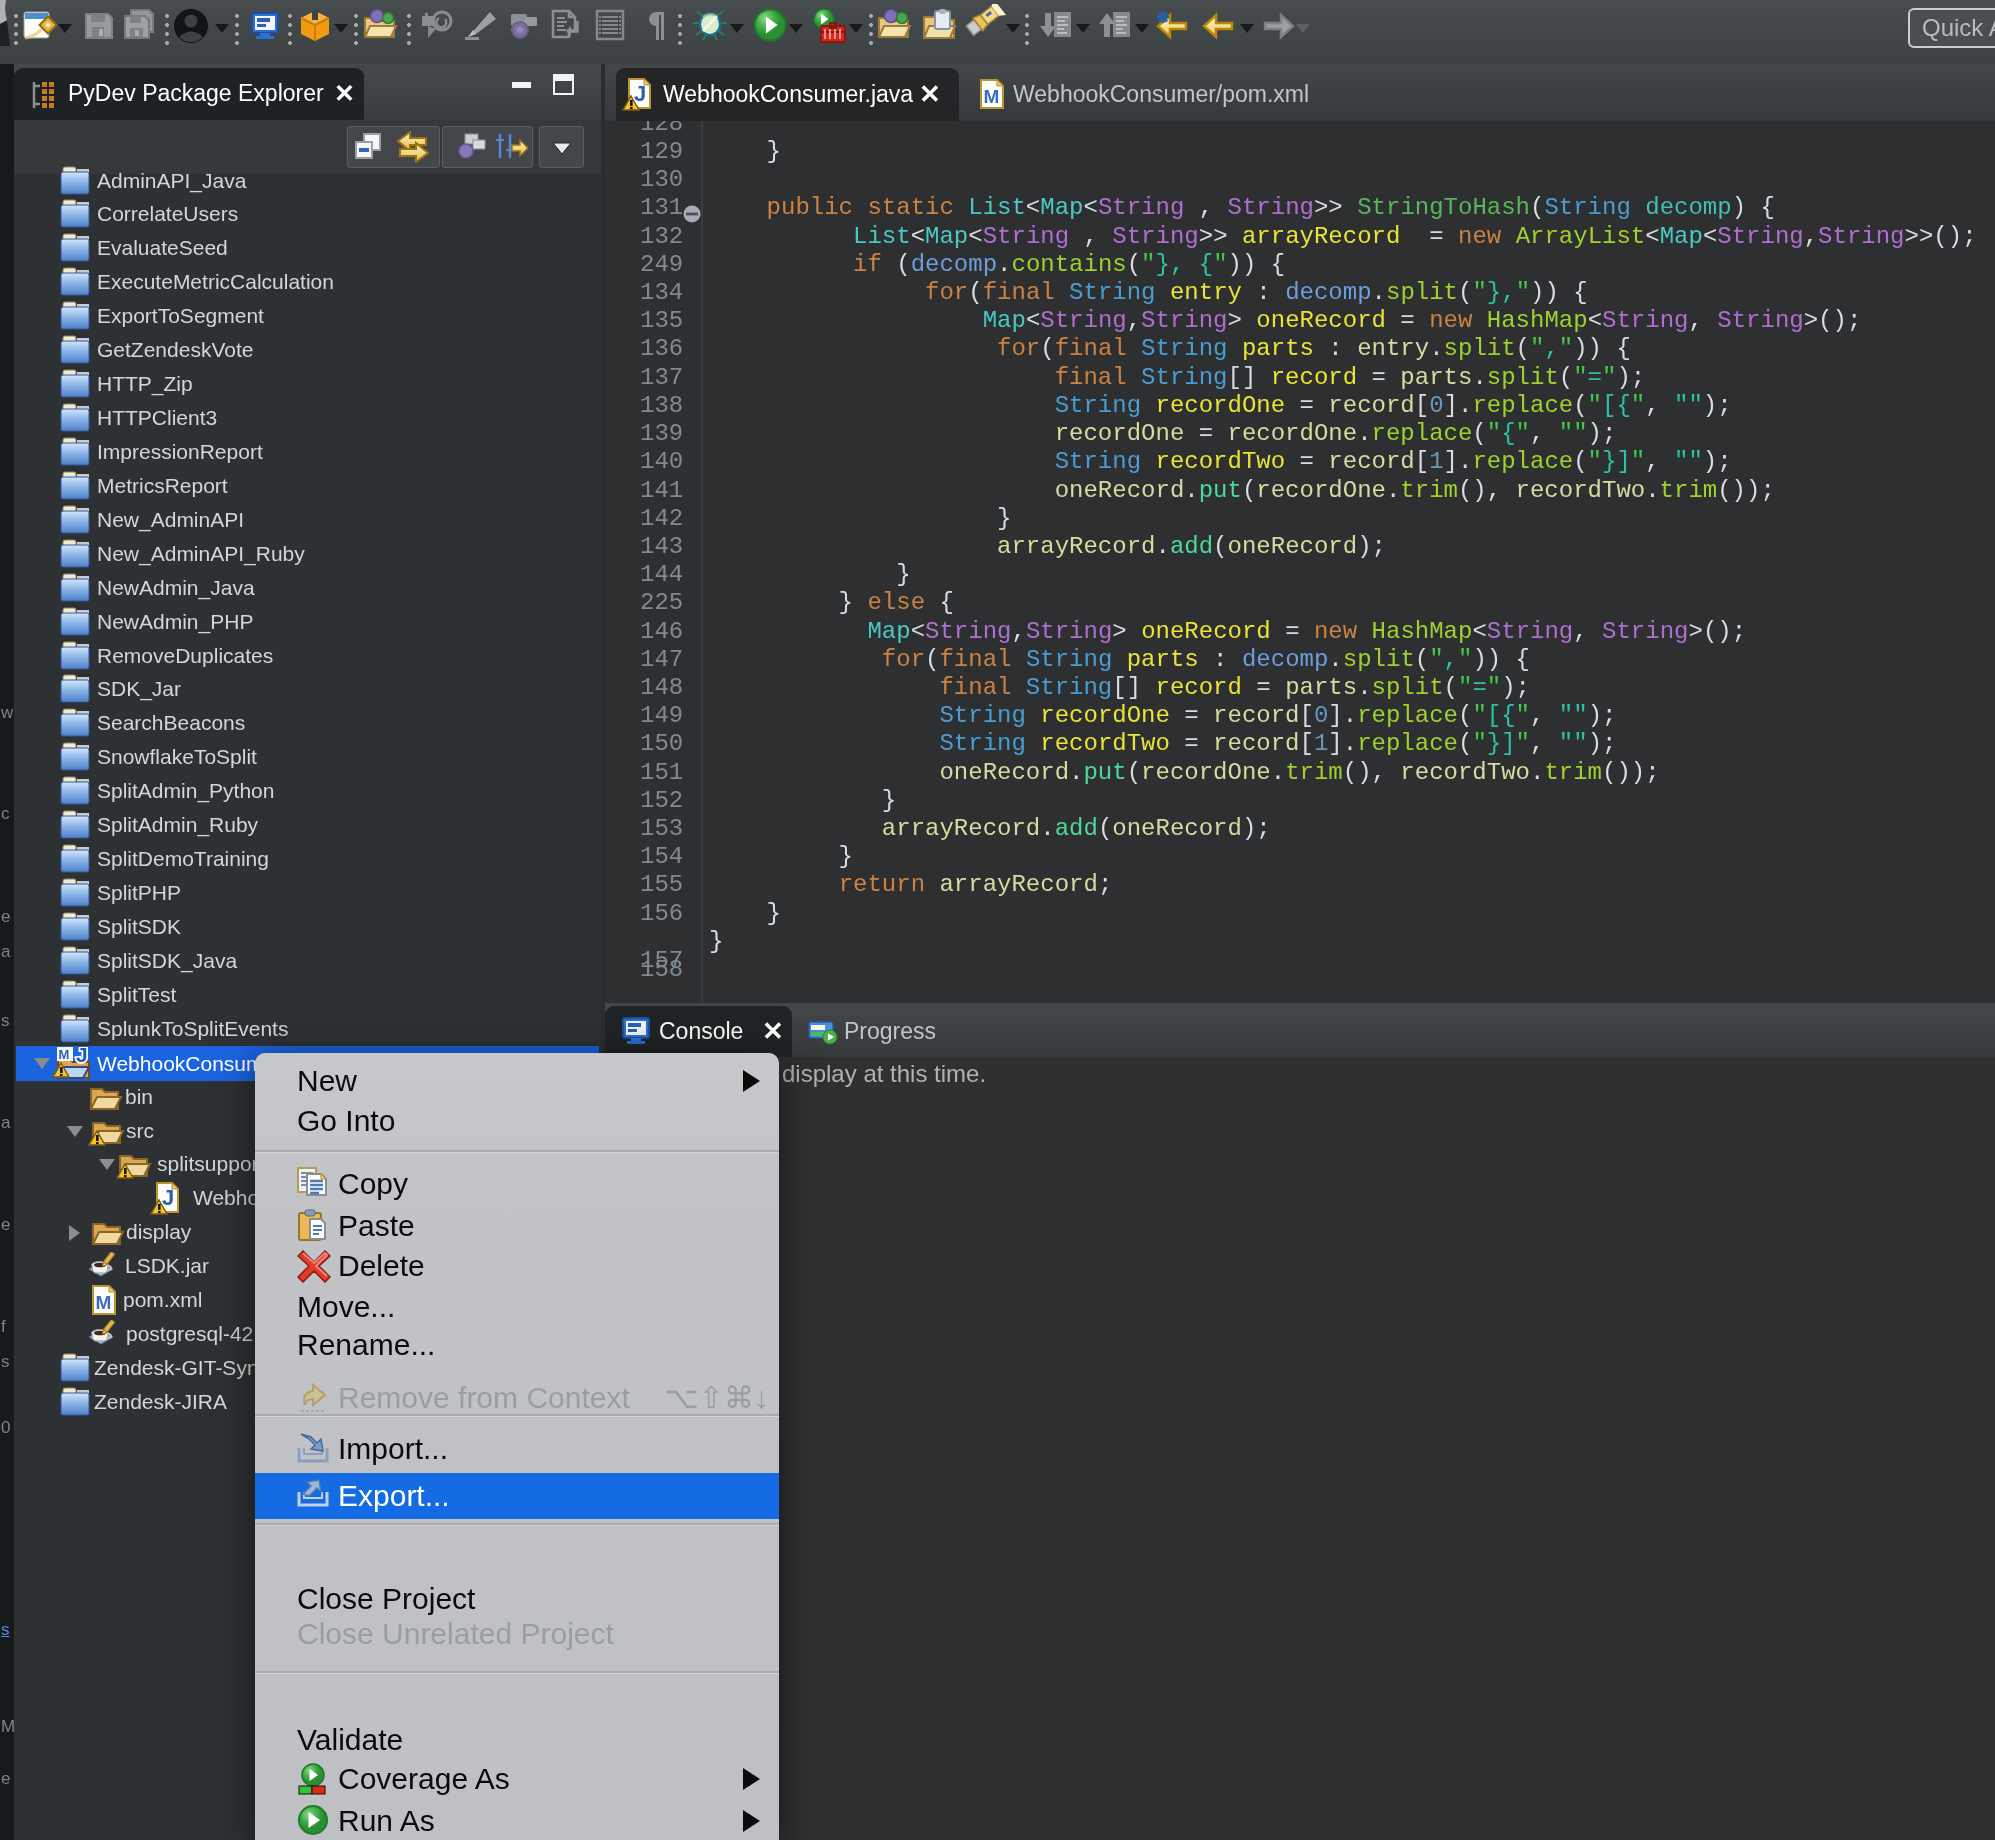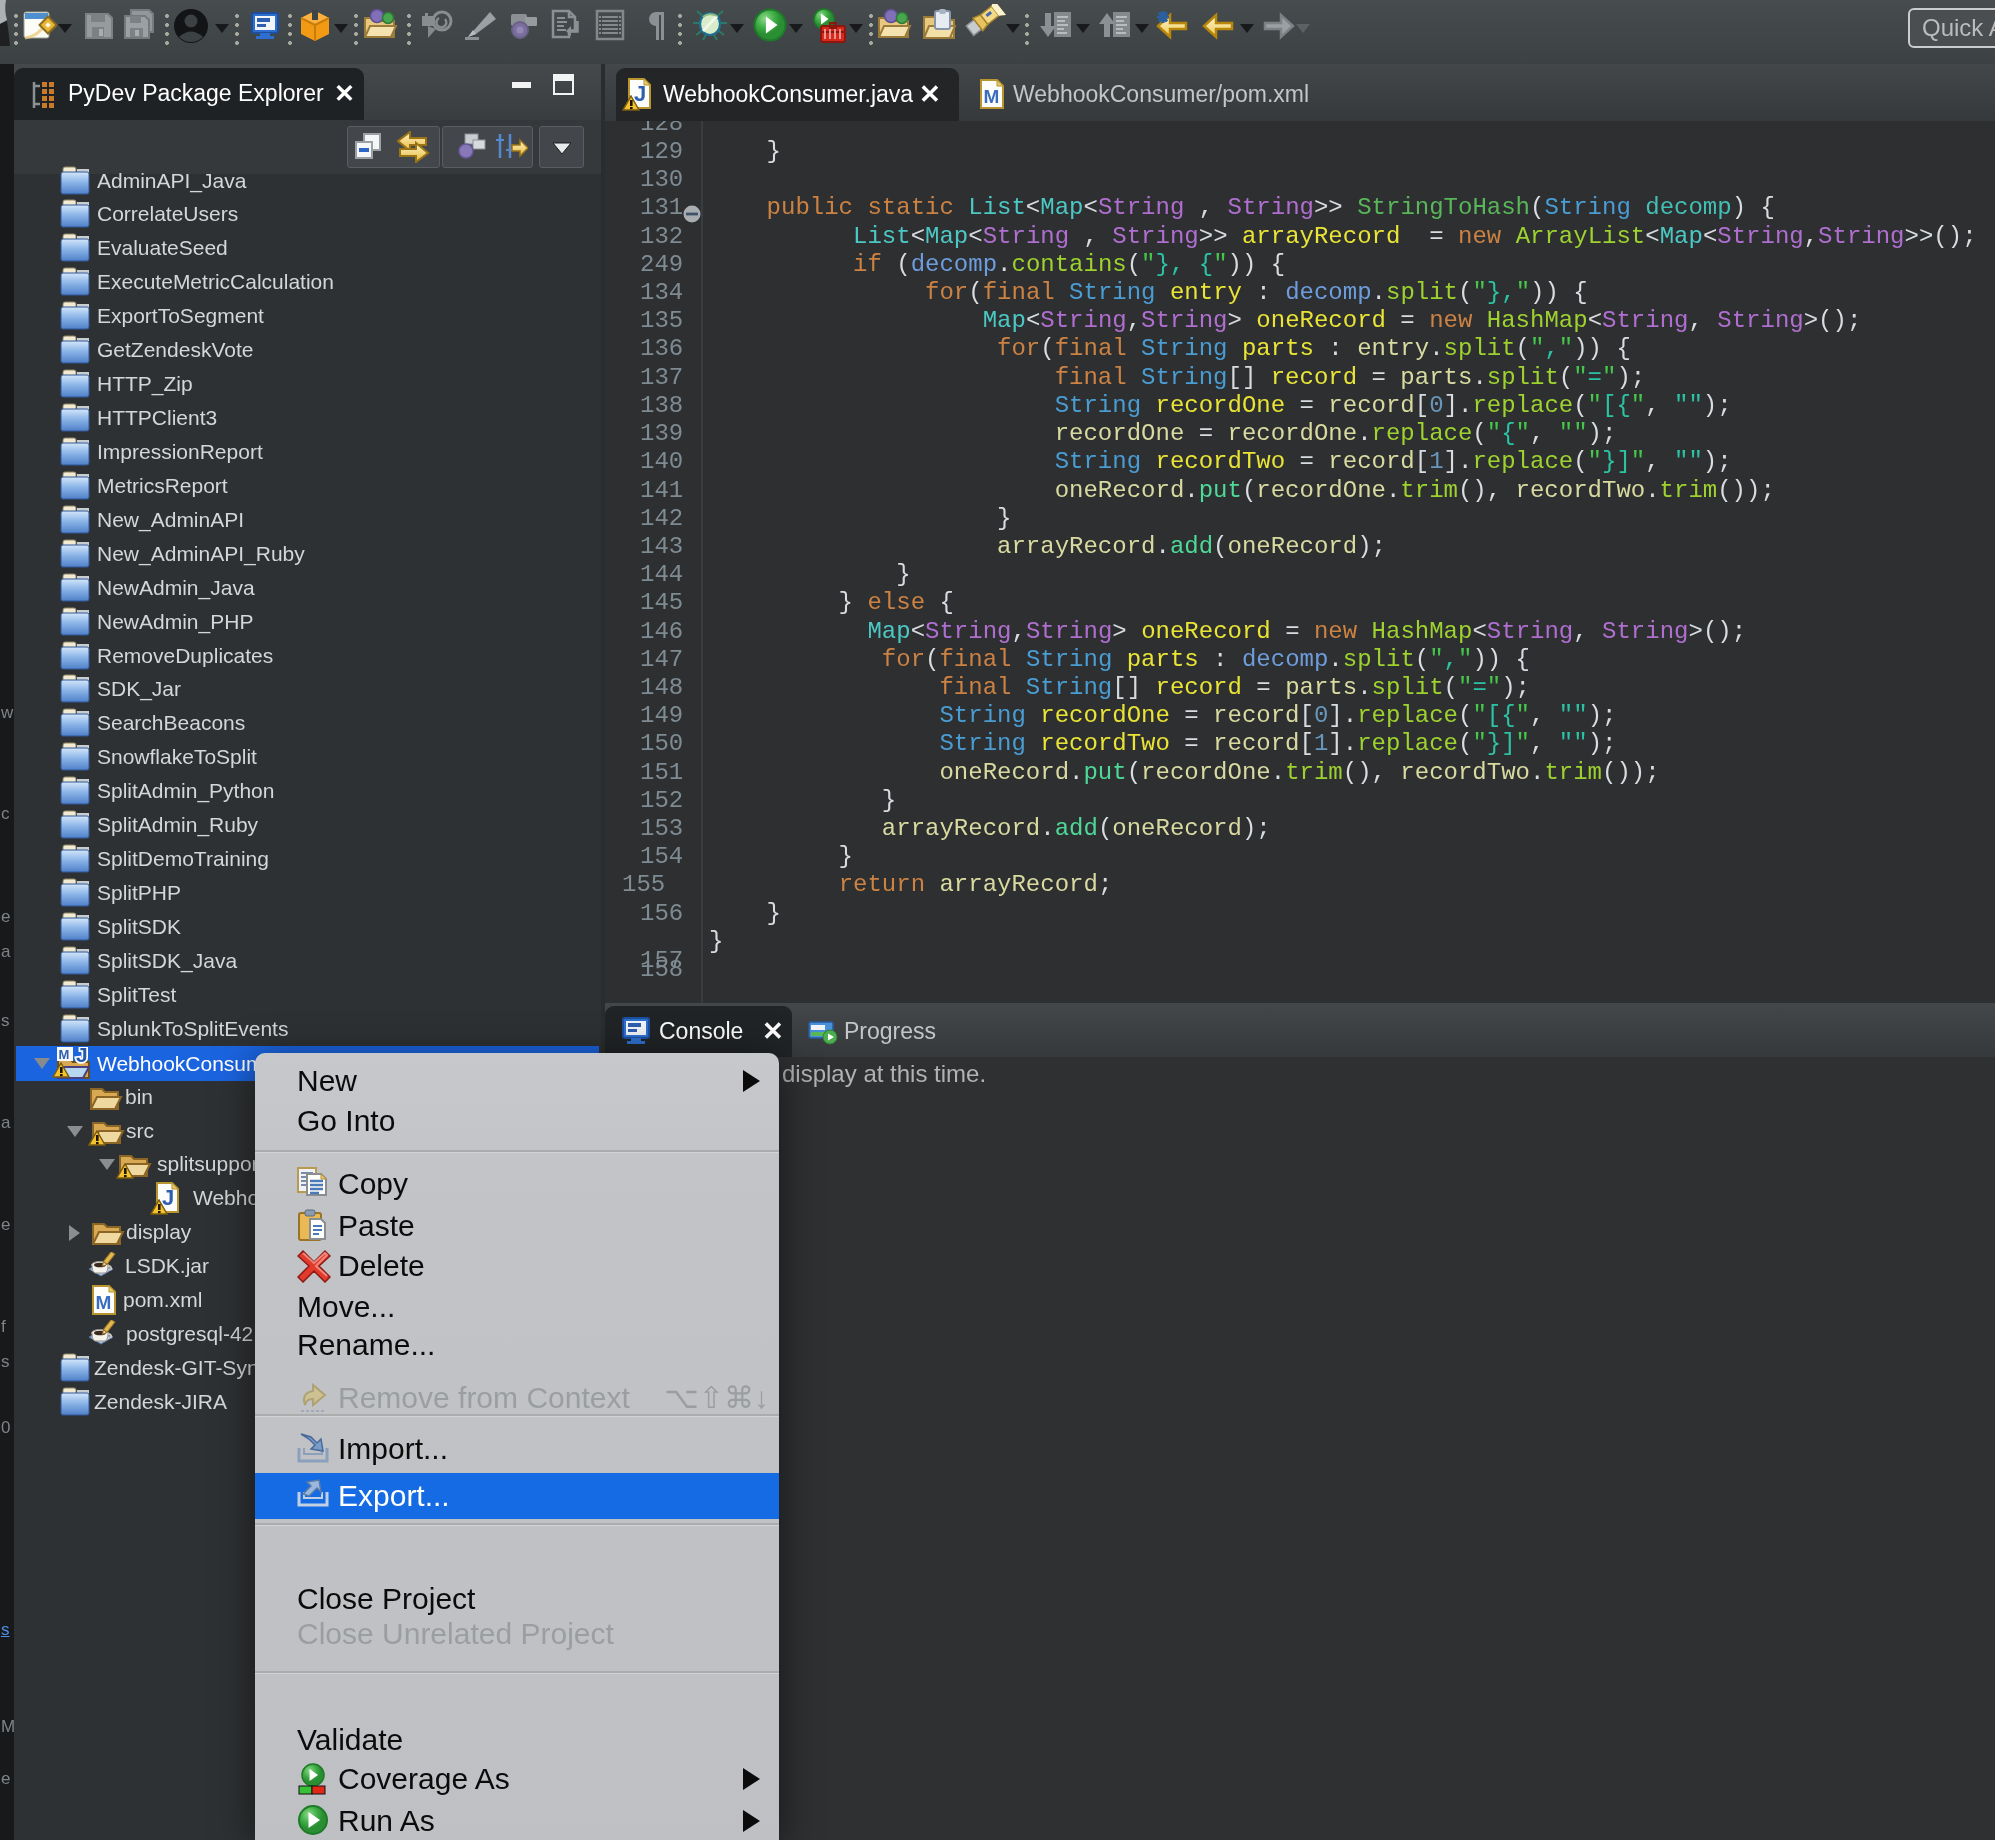--- a/index.html
+++ b/index.html
@@ -956,41 +956,41 @@
         <div class="abs code gut" style="left:35px;top:384px">140</div>
         <div class="abs code" style="left:104px;top:384px"><i style="color:#d8dce0;font-style:normal">                        </i><i style="color:#4a9dd3;font-style:normal">String</i><i style="color:#d8dce0;font-style:normal"> </i><i style="color:#e9e435;font-style:normal">recordTwo</i><i style="color:#d8dce0;font-style:normal"> = </i><i style="color:#d9daa0;font-style:normal">record</i><i style="color:#d8dce0;font-style:normal">[</i><i style="color:#6897bb;font-style:normal">1</i><i style="color:#d8dce0;font-style:normal">].</i><i style="color:#9ed22f;font-style:normal">replace</i><i style="color:#d8dce0;font-style:normal">(</i><i style="color:#46c74c;font-style:normal">"</i><i style="color:#2cc3a4;font-style:normal">}]</i><i style="color:#46c74c;font-style:normal">"</i><i style="color:#d8dce0;font-style:normal">, </i><i style="color:#2cc3a4;font-style:normal">""</i><i style="color:#d8dce0;font-style:normal">);</i></div>
         <div class="abs code gut" style="left:35px;top:413px">141</div>
         <div class="abs code" style="left:104px;top:413px"><i style="color:#d8dce0;font-style:normal">                        </i><i style="color:#d9daa0;font-style:normal">oneRecord</i><i style="color:#d8dce0;font-style:normal">.</i><i style="color:#4ed998;font-style:normal">put</i><i style="color:#d8dce0;font-style:normal">(</i><i style="color:#d9daa0;font-style:normal">recordOne</i><i style="color:#d8dce0;font-style:normal">.</i><i style="color:#9ed22f;font-style:normal">trim</i><i style="color:#d8dce0;font-style:normal">(), </i><i style="color:#d9daa0;font-style:normal">recordTwo</i><i style="color:#d8dce0;font-style:normal">.</i><i style="color:#9ed22f;font-style:normal">trim</i><i style="color:#d8dce0;font-style:normal">());</i></div>
         <div class="abs code gut" style="left:35px;top:441px">142</div>
         <div class="abs code" style="left:104px;top:441px"><i style="color:#d8dce0;font-style:normal">                    }</i></div>
         <div class="abs code gut" style="left:35px;top:469px">143</div>
         <div class="abs code" style="left:104px;top:469px"><i style="color:#d8dce0;font-style:normal">                    </i><i style="color:#d9daa0;font-style:normal">arrayRecord</i><i style="color:#d8dce0;font-style:normal">.</i><i style="color:#4ed998;font-style:normal">add</i><i style="color:#d8dce0;font-style:normal">(</i><i style="color:#d9daa0;font-style:normal">oneRecord</i><i style="color:#d8dce0;font-style:normal">);</i></div>
         <div class="abs code gut" style="left:35px;top:497px">144</div>
         <div class="abs code" style="left:104px;top:497px"><i style="color:#d8dce0;font-style:normal">             }</i></div>
-        <div class="abs code gut" style="left:35px;top:525px">145</div>
+        <div class="abs code gut" style="left:35px;top:525px">225</div>
         <div class="abs code" style="left:104px;top:525px"><i style="color:#d8dce0;font-style:normal">         } </i><i style="color:#cc8242;font-style:normal">else</i><i style="color:#d8dce0;font-style:normal"> {</i></div>
         <div class="abs code gut" style="left:35px;top:554px">146</div>
         <div class="abs code" style="left:104px;top:554px"><i style="color:#d8dce0;font-style:normal">           </i><i style="color:#4cc8c4;font-style:normal">Map</i><i style="color:#d8dce0;font-style:normal">&lt;</i><i style="color:#b06fd0;font-style:normal">String</i><i style="color:#d8dce0;font-style:normal">,</i><i style="color:#b06fd0;font-style:normal">String</i><i style="color:#d8dce0;font-style:normal">&gt; </i><i style="color:#e9e435;font-style:normal">oneRecord</i><i style="color:#d8dce0;font-style:normal"> = </i><i style="color:#cc8242;font-style:normal">new</i><i style="color:#d8dce0;font-style:normal"> </i><i style="color:#9ed22f;font-style:normal">HashMap</i><i style="color:#d8dce0;font-style:normal">&lt;</i><i style="color:#b06fd0;font-style:normal">String</i><i style="color:#d8dce0;font-style:normal">, </i><i style="color:#b06fd0;font-style:normal">String</i><i style="color:#d8dce0;font-style:normal">&gt;();</i></div>
         <div class="abs code gut" style="left:35px;top:582px">147</div>
         <div class="abs code" style="left:104px;top:582px"><i style="color:#d8dce0;font-style:normal">            </i><i style="color:#cc8242;font-style:normal">for</i><i style="color:#d8dce0;font-style:normal">(</i><i style="color:#cc8242;font-style:normal">final</i><i style="color:#d8dce0;font-style:normal"> </i><i style="color:#4a9dd3;font-style:normal">String</i><i style="color:#d8dce0;font-style:normal"> </i><i style="color:#e9e435;font-style:normal">parts</i><i style="color:#d8dce0;font-style:normal"> : </i><i style="color:#6e9ddd;font-style:normal">decomp</i><i style="color:#d8dce0;font-style:normal">.</i><i style="color:#9ed22f;font-style:normal">split</i><i style="color:#d8dce0;font-style:normal">(</i><i style="color:#46c74c;font-style:normal">"</i><i style="color:#2cc3a4;font-style:normal">,</i><i style="color:#46c74c;font-style:normal">"</i><i style="color:#d8dce0;font-style:normal">)) {</i></div>
         <div class="abs code gut" style="left:35px;top:610px">148</div>
         <div class="abs code" style="left:104px;top:610px"><i style="color:#d8dce0;font-style:normal">                </i><i style="color:#cc8242;font-style:normal">final</i><i style="color:#d8dce0;font-style:normal"> </i><i style="color:#4a9dd3;font-style:normal">String</i><i style="color:#d8dce0;font-style:normal">[] </i><i style="color:#e9e435;font-style:normal">record</i><i style="color:#d8dce0;font-style:normal"> = </i><i style="color:#d9daa0;font-style:normal">parts</i><i style="color:#d8dce0;font-style:normal">.</i><i style="color:#9ed22f;font-style:normal">split</i><i style="color:#d8dce0;font-style:normal">(</i><i style="color:#46c74c;font-style:normal">"</i><i style="color:#2cc3a4;font-style:normal">=</i><i style="color:#46c74c;font-style:normal">"</i><i style="color:#d8dce0;font-style:normal">);</i></div>
         <div class="abs code gut" style="left:35px;top:638px">149</div>
         <div class="abs code" style="left:104px;top:638px"><i style="color:#d8dce0;font-style:normal">                </i><i style="color:#4a9dd3;font-style:normal">String</i><i style="color:#d8dce0;font-style:normal"> </i><i style="color:#e9e435;font-style:normal">recordOne</i><i style="color:#d8dce0;font-style:normal"> = </i><i style="color:#d9daa0;font-style:normal">record</i><i style="color:#d8dce0;font-style:normal">[</i><i style="color:#6897bb;font-style:normal">0</i><i style="color:#d8dce0;font-style:normal">].</i><i style="color:#9ed22f;font-style:normal">replace</i><i style="color:#d8dce0;font-style:normal">(</i><i style="color:#46c74c;font-style:normal">"</i><i style="color:#2cc3a4;font-style:normal">[{</i><i style="color:#46c74c;font-style:normal">"</i><i style="color:#d8dce0;font-style:normal">, </i><i style="color:#2cc3a4;font-style:normal">""</i><i style="color:#d8dce0;font-style:normal">);</i></div>
         <div class="abs code gut" style="left:35px;top:666px">150</div>
         <div class="abs code" style="left:104px;top:666px"><i style="color:#d8dce0;font-style:normal">                </i><i style="color:#4a9dd3;font-style:normal">String</i><i style="color:#d8dce0;font-style:normal"> </i><i style="color:#e9e435;font-style:normal">recordTwo</i><i style="color:#d8dce0;font-style:normal"> = </i><i style="color:#d9daa0;font-style:normal">record</i><i style="color:#d8dce0;font-style:normal">[</i><i style="color:#6897bb;font-style:normal">1</i><i style="color:#d8dce0;font-style:normal">].</i><i style="color:#9ed22f;font-style:normal">replace</i><i style="color:#d8dce0;font-style:normal">(</i><i style="color:#46c74c;font-style:normal">"</i><i style="color:#2cc3a4;font-style:normal">}]</i><i style="color:#46c74c;font-style:normal">"</i><i style="color:#d8dce0;font-style:normal">, </i><i style="color:#2cc3a4;font-style:normal">""</i><i style="color:#d8dce0;font-style:normal">);</i></div>
         <div class="abs code gut" style="left:35px;top:695px">151</div>
         <div class="abs code" style="left:104px;top:695px"><i style="color:#d8dce0;font-style:normal">                </i><i style="color:#d9daa0;font-style:normal">oneRecord</i><i style="color:#d8dce0;font-style:normal">.</i><i style="color:#4ed998;font-style:normal">put</i><i style="color:#d8dce0;font-style:normal">(</i><i style="color:#d9daa0;font-style:normal">recordOne</i><i style="color:#d8dce0;font-style:normal">.</i><i style="color:#9ed22f;font-style:normal">trim</i><i style="color:#d8dce0;font-style:normal">(), </i><i style="color:#d9daa0;font-style:normal">recordTwo</i><i style="color:#d8dce0;font-style:normal">.</i><i style="color:#9ed22f;font-style:normal">trim</i><i style="color:#d8dce0;font-style:normal">());</i></div>
         <div class="abs code gut" style="left:35px;top:723px">152</div>
         <div class="abs code" style="left:104px;top:723px"><i style="color:#d8dce0;font-style:normal">            }</i></div>
         <div class="abs code gut" style="left:35px;top:751px">153</div>
         <div class="abs code" style="left:104px;top:751px"><i style="color:#d8dce0;font-style:normal">            </i><i style="color:#d9daa0;font-style:normal">arrayRecord</i><i style="color:#d8dce0;font-style:normal">.</i><i style="color:#4ed998;font-style:normal">add</i><i style="color:#d8dce0;font-style:normal">(</i><i style="color:#d9daa0;font-style:normal">oneRecord</i><i style="color:#d8dce0;font-style:normal">);</i></div>
         <div class="abs code gut" style="left:35px;top:779px">154</div>
         <div class="abs code" style="left:104px;top:779px"><i style="color:#d8dce0;font-style:normal">         }</i></div>
-        <div class="abs code gut" style="left:17px;top:807px">155</div>
+        <div class="abs code gut" style="left:35px;top:807px">155</div>
         <div class="abs code" style="left:104px;top:807px"><i style="color:#d8dce0;font-style:normal">         </i><i style="color:#cc8242;font-style:normal">return</i><i style="color:#d8dce0;font-style:normal"> </i><i style="color:#d9daa0;font-style:normal">arrayRecord</i><i style="color:#d8dce0;font-style:normal">;</i></div>
         <div class="abs code gut" style="left:35px;top:836px">156</div>
         <div class="abs code" style="left:104px;top:836px"><i style="color:#d8dce0;font-style:normal">    }</i></div>
         <div class="abs code gut" style="left:35px;top:883px">157</div>
         <div class="abs code" style="left:104px;top:864px"><i style="color:#d8dce0;font-style:normal">}</i></div>
         <div class="abs code gut" style="left:35px;top:892px">158</div>
         <svg class="abs" style="left:77px;top:140px" width="20" height="20" viewBox="0 0 20 20">
           <circle cx="10" cy="10" r="8.5" fill="#a9adb1"></circle>
           <rect x="4" y="8.6" width="12" height="2.8" fill="#3f5368"></rect>
         </svg>

